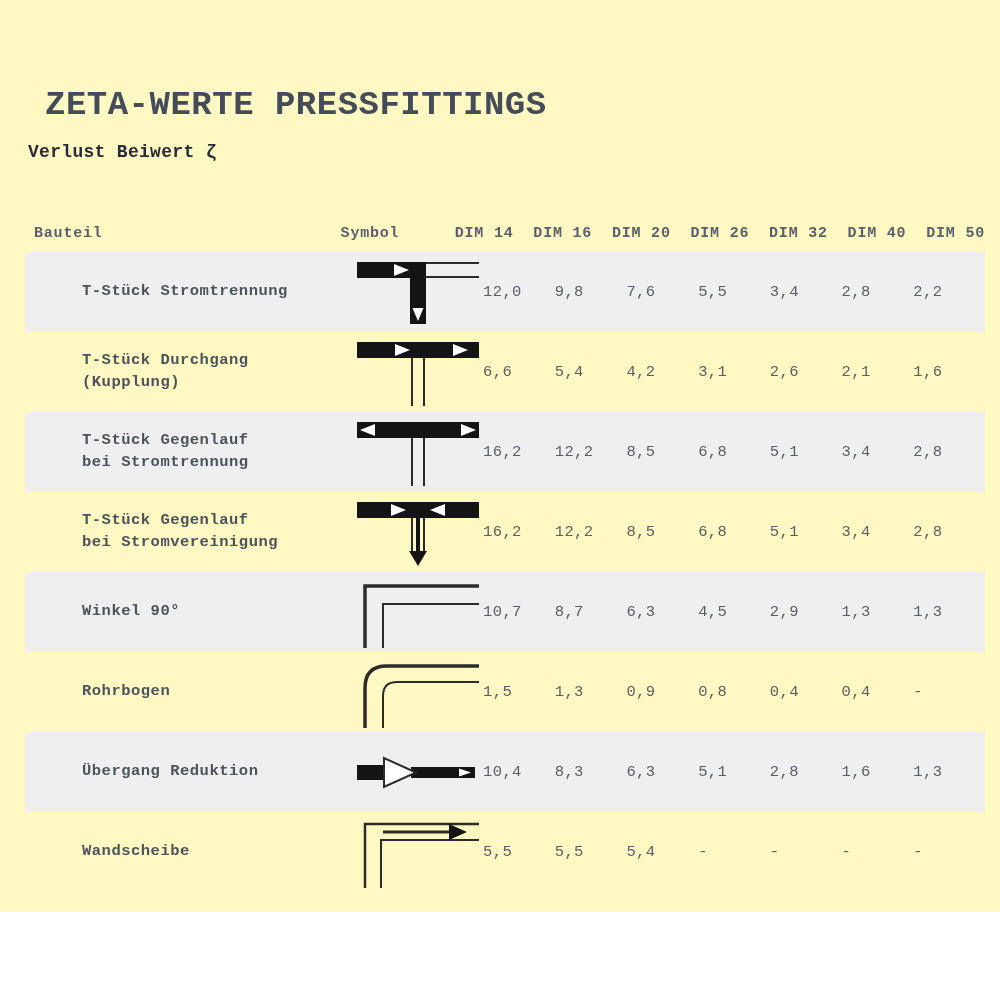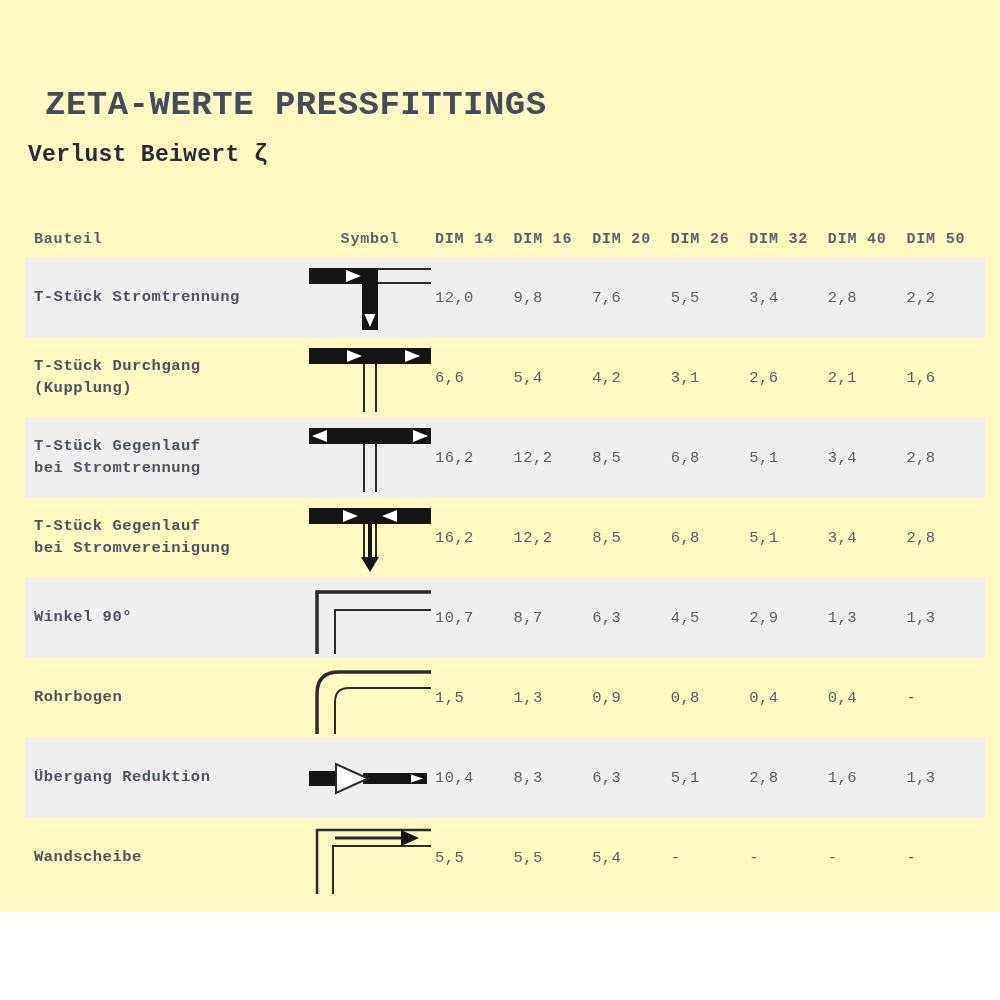--- a/index.html
+++ b/index.html
@@ -15,21 +15,21 @@
   .header-block { padding: 86px 0 0 28px; }
   .title {
     margin: 0 0 0 17px;
     font-size: 34px;
     font-weight: 800;
     letter-spacing: 0.5px;
     color: #444c5a;
   }
   .subtitle {
     margin: 18px 0 8px 0;
-    font-size: 23px;
+    font-size: 18px;
     font-weight: 700;
     letter-spacing: 0.3px;
     color: #272c37;
   }
   .zeta-table {
     margin: 46px auto 0 25px;
     width: 960px;
   }
   .thead, .trow {
     display: grid;
@@ -44,22 +44,22 @@
   }
   .cell { box-sizing: border-box; }
   .h {
     font-size: 15px;
     font-weight: 700;
     letter-spacing: 0.8px;
     color: #5b616c;
   }
   .h.labelcol { padding-left: 9px; text-align: left; }
   .h.symcol  { text-align: center; margin-top: 17px; }
-  .h.valcol  { text-align: left; }
-  .trow { height: 80px; }
+  .h.valcol  { text-align: right; }
+  .trow { height: 80px; padding-left: 48px; }
   .trow.stripe { background: #efefef; }
   .label-cell {
     padding-left: 9px;
     display: flex;
     flex-direction: column;
     justify-content: center;
     font-size: 15.5px;
     font-weight: 700;
     letter-spacing: 0.5px;
     line-height: 1.4;

